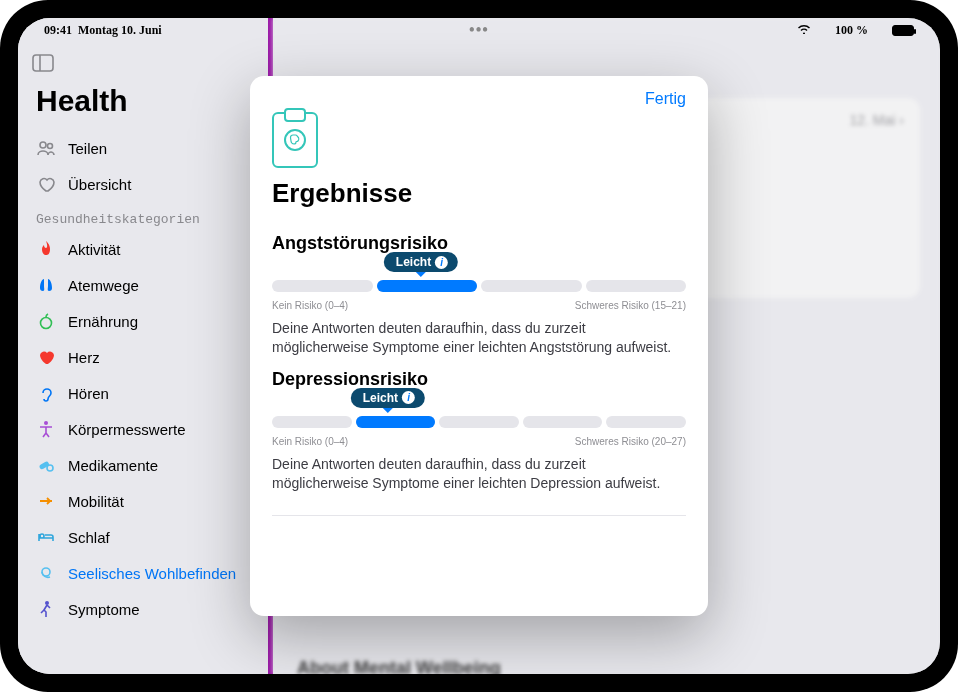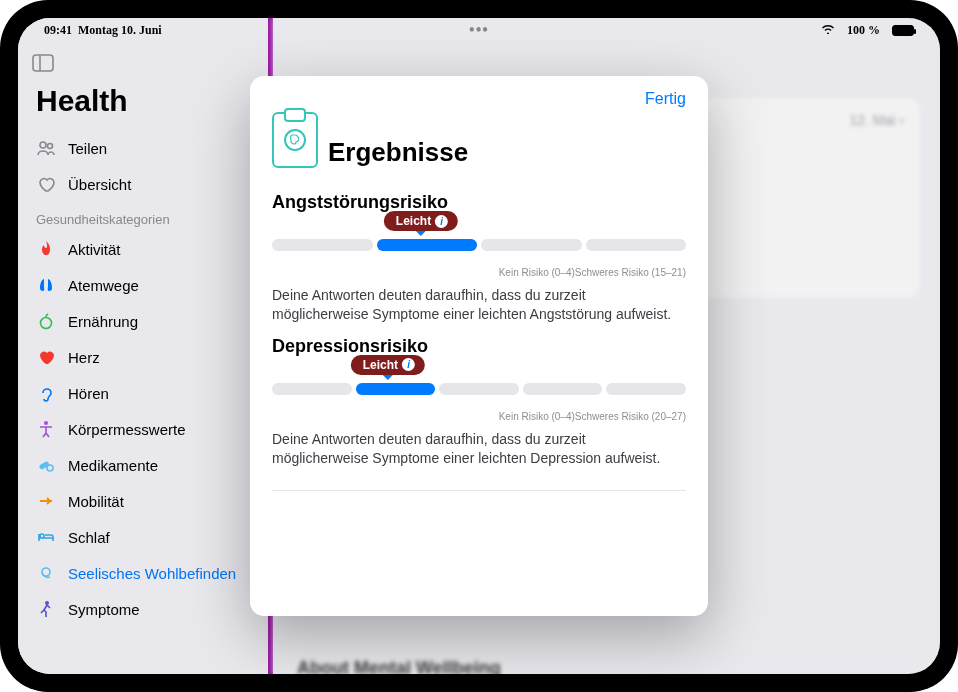--- a/index.html
+++ b/index.html
@@ -17,21 +17,21 @@
   
   .status-bar {
     position: absolute; top: 0; left: 0; right: 0; height: 24px;
     display: flex; justify-content: space-between; align-items: center;
     padding: 4px 26px; font-size: 12px; font-weight: 600; color: #000;
     z-index: 10;
     font-family: Liberation Serif, serif;
   }
   .status-left { display: flex; gap: 6px; align-items: center; }
   .status-center { position: absolute; left: 50%; transform: translateX(-50%); font-size: 16px; letter-spacing: 1px; color: #888;}
-  .status-right { display: flex; gap: 12px; align-items: center; font-size: 12px; }
+  .status-right { display: flex; gap: 24px; align-items: center; font-size: 12px; }
   .battery { display:inline-block; width:22px; height:11px; border:1px solid #000; border-radius:3px; position:relative; background:#000;}
   .battery::after { content:""; position:absolute; right:-3px; top:3px; width:2px; height:5px; background:#000; border-radius:1px;}
 
   
   .backdrop {
     position: absolute; inset: 0; display: flex;
     filter: blur(0px);
   }
 
   
@@ -41,21 +41,21 @@
   }
   .sidebar-top { padding: 6px 14px 0 14px; }
   .sidebar-toggle { color:#8e8e93; }
   .app-title { font-size: 30px; font-weight: 700; padding: 8px 18px 12px 18px; }
   .sidebar-item {
     display: flex; align-items: center; gap: 12px; padding: 8px 18px;
     font-size: 15px; color: #000;
   }
   .sidebar-item.selected { color: #007aff; }
   .sidebar-section-header {
-    padding: 10px 18px 4px 18px; font-size: 13px; color: #8e8e93;
+    padding: 10px 18px 4px 18px; font-size: 13px; color: #8e8e93; font-family: Liberation Mono, monospace;
   }
   .sidebar .icon { width: 20px; height: 20px; display:flex; align-items:center; justify-content:center; }
 
   
   .main-area {
     flex: 1; height: 100%; background: #f2f2f7; padding-top: 40px;
     padding-left: 20px; padding-right: 20px;
     position: relative;
   }
   .main-blur { filter: blur(2px); opacity: 0.75; }
@@ -75,54 +75,54 @@
   .modal {
     position: absolute; left: 50%; top: 58px; transform: translateX(-50%);
     width: 458px; height: 540px; background: #fff; border-radius: 14px;
     box-shadow: 0 20px 60px rgba(0,0,0,0.3);
     padding: 14px 22px 8px 22px;
     display: flex; flex-direction: column;
     overflow: hidden;
   }
   .modal-header { display:flex; justify-content:flex-end; }
   .done-btn { color:#007aff; font-size:16px; background:none; border:none; cursor:pointer; }
-  .modal-center { display:flex; flex-direction:row; align-items:flex-end; gap:10px; margin-top:4px; margin-bottom:12px;}
+  .modal-center { display:flex; flex-direction:column; align-items:flex-start; gap:10px; margin-top:4px; margin-bottom:12px;}
   .clipboard-icon {
     width: 46px; height: 56px; border: 2.5px solid #34c6b9; border-radius: 6px; position:relative;
     display:flex; align-items:center; justify-content:center;
   }
   .clipboard-icon::before {
     content:""; position:absolute; top:-6px; left:50%; transform:translateX(-50%);
     width:18px; height:10px; background:#fff; border:2.5px solid #34c6b9; border-radius:4px;
   }
   .clipboard-head {
     width:22px; height:22px; border:2px solid #34c6b9; border-radius:50%;
     display:flex; align-items:center; justify-content:center;
   }
   .modal-title { font-size: 26px; font-weight: 700; }
   .section { margin-top: 12px; }
   .section-title { font-size: 18px; font-weight: 700; margin-bottom: 14px; }
   .gauge-wrap { position:relative; margin-bottom:4px; }
   .badge {
     position:absolute; top:-28px; left:0;
-    background:#7f1d1d; color:#fff; font-size:12px; font-weight:600;
+    background:#0c4a6e; color:#fff; font-size:12px; font-weight:600;
     padding:3px 10px 3px 12px; border-radius:12px; display:flex; align-items:center; gap:4px;
     transform: translateX(-50%);
   }
   .badge::after {
     content:""; position:absolute; bottom:-5px; left:50%; transform:translateX(-50%);
     width:0;height:0; border-left:5px solid transparent; border-right:5px solid transparent; border-top:5px solid #007aff;
   }
   .info-circle { display:inline-flex; width:13px; height:13px; border-radius:50%; background:#fff; color:#007aff; align-items:center; justify-content:center; font-size:10px; font-weight:700; font-style:italic;}
   .gauge {
     display:flex; gap:4px; height:12px; width:100%;
   }
   .gauge .seg { flex:1; background:#e5e5ea; border-radius:6px; position:relative; overflow:hidden;}
   .gauge .seg .fill { position:absolute; left:0; top:0; bottom:0; background:#007aff; }
-  .gauge-labels { display:flex; justify-content:flex-end; font-size:10px; color:#8e8e93; margin-top:16px;}
+  .gauge-labels { display:flex; justify-content:space-between; font-size:10px; color:#8e8e93; margin-top:8px;}
   .desc { font-size:14px; color:#3c3c43; line-height:1.35; margin-top:8px; }
   .divider { border:none; border-top:1px solid #e5e5ea; margin-top:22px;}
 
   
   .c-red{color:#ff3b30}.c-blue{color:#007aff}.c-teal{color:#5ac8fa}.c-green{color:#34c759}.c-purple{color:#af52de}.c-orange{color:#ff9500}.c-cyan{color:#32ade6}.c-indigo{color:#5856d6}.c-gray{color:#8e8e93}
 </style>
 </head>
 <body>
 
 <div class="device-frame">

